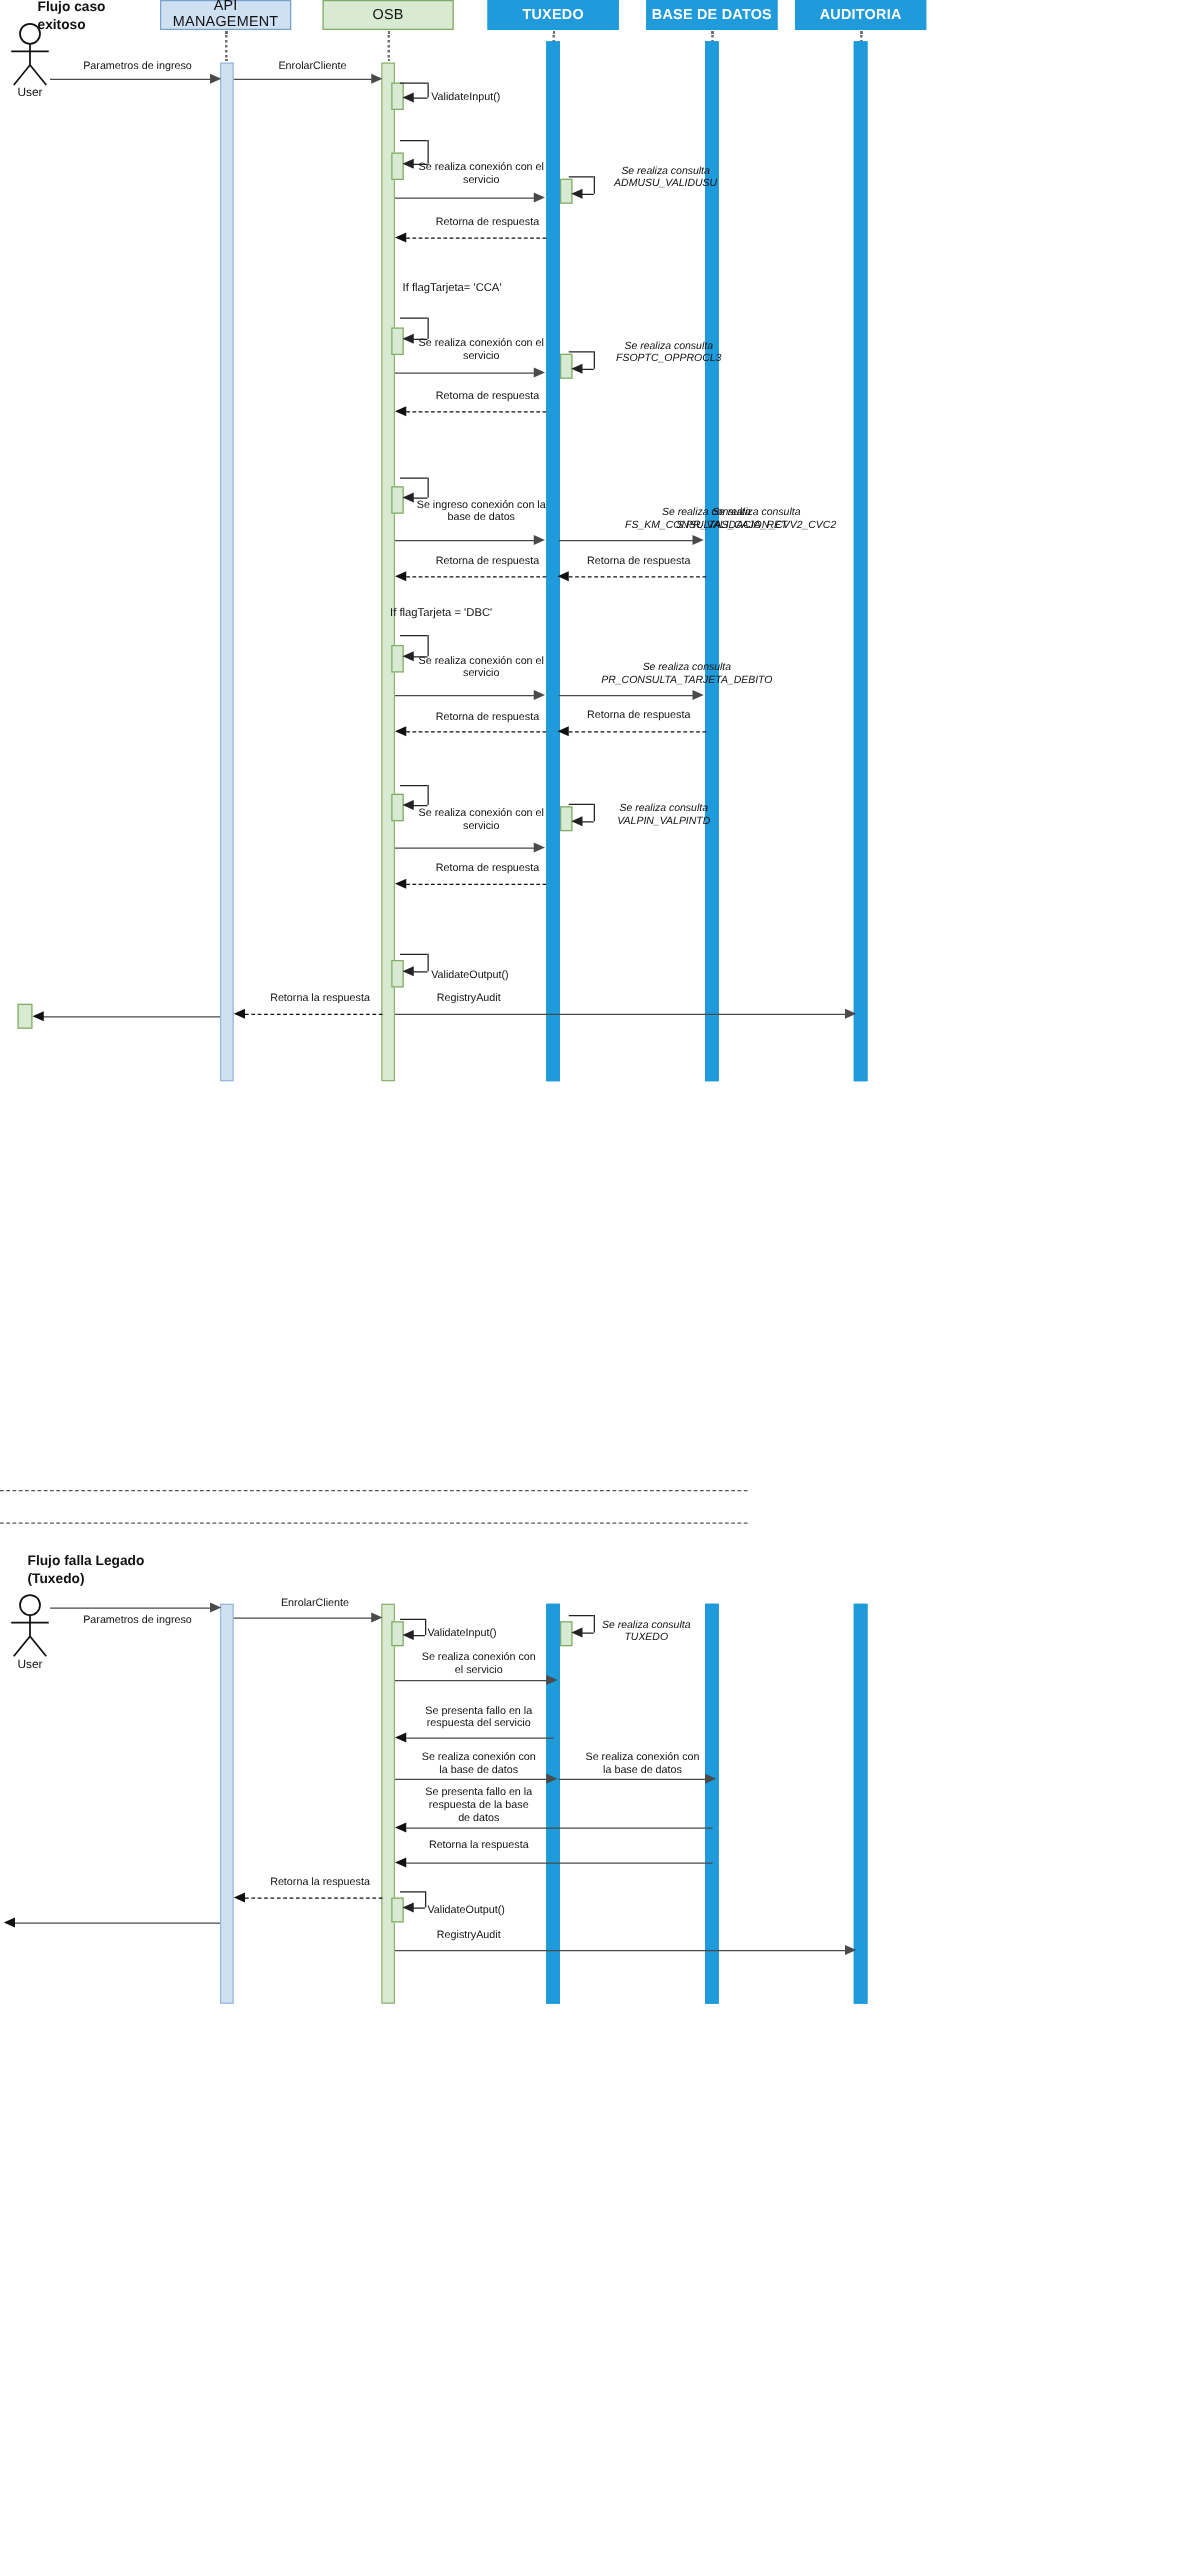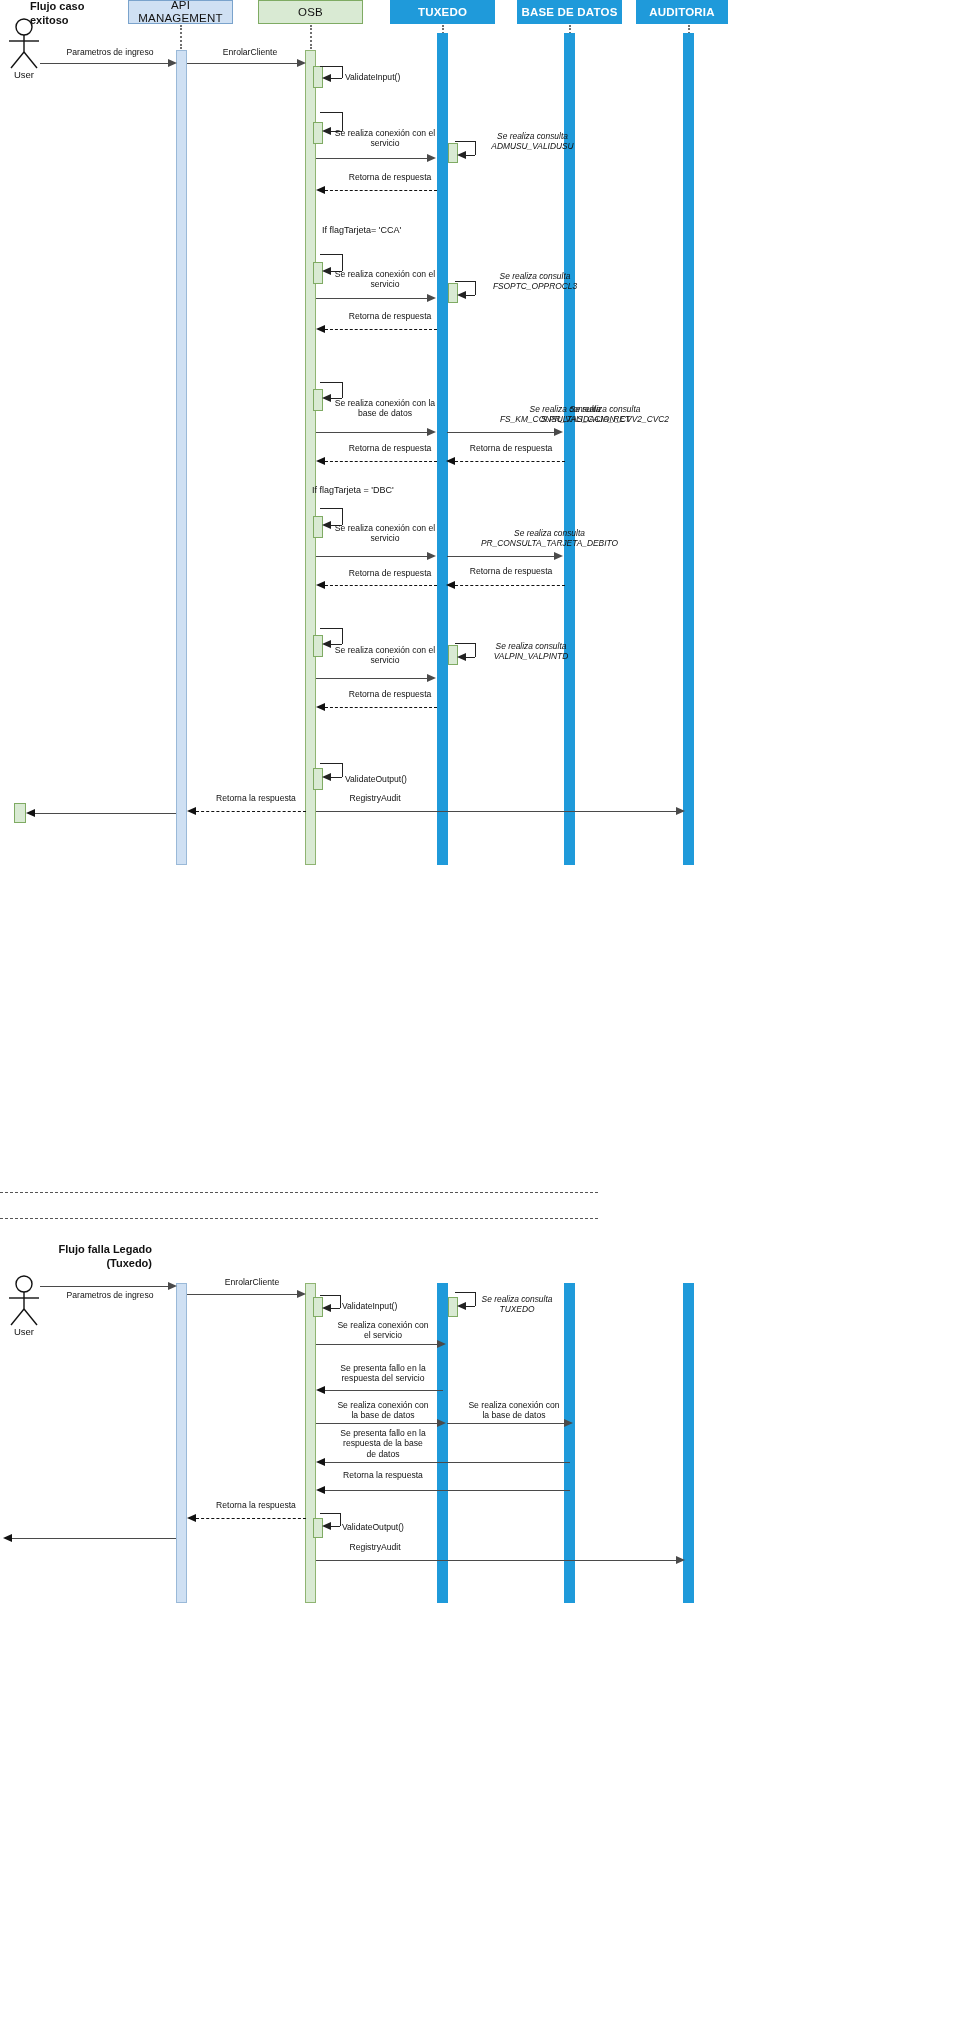--- a/index.html
+++ b/index.html
@@ -74,21 +74,21 @@
   </div>
   <div class="phead osb" style="left:258px;top:0px;width:105px;height:24px;">
     <span>OSB</span>
   </div>
   <div class="phead blue" style="left:390px;top:0px;width:105px;height:24px;">
     <span>TUXEDO</span>
   </div>
   <div class="phead blue" style="left:517px;top:0px;width:105px;height:24px;">
     <span>BASE DE DATOS</span>
   </div>
-  <div class="phead blue" style="left:636px;top:0px;width:92px;height:24px;">
+  <div class="phead blue" style="left:636px;top:0px;width:105px;height:24px;">
     <span>AUDITORIA</span>
   </div>
 
   <div class="lldot" style="left:180px;top:25px;height:24px;"></div>
   <div class="lldot" style="left:310px;top:25px;height:24px;"></div>
   <div class="lldot" style="left:442px;top:25px;height:24px;"></div>
   <div class="lldot" style="left:569px;top:25px;height:24px;"></div>
   <div class="lldot" style="left:688px;top:25px;height:24px;"></div>
 
   <div class="act api" style="left:176px;top:50px;width:11px;height:815px;"></div>
@@ -158,21 +158,21 @@
 
   <div class="lbl m abs" style="left:330px;top:311px;width:120px;">Retorna de respuesta</div>
   <div class="ln dash" style="left:325px;top:329px;width:112px;"></div>
   <div class="arw l" style="left:316px;top:324.5px;"></div>
 
   <div class="act greensm" style="left:313px;top:389px;width:10px;height:22px;"></div>
   <div class="hz" style="left:320px;top:382px;width:22px;"></div>
   <div class="vt" style="left:342px;top:382px;height:16px;"></div>
   <div class="hz" style="left:329px;top:398px;width:13px;"></div>
   <div class="arw lk" style="left:322px;top:393.5px;"></div>
-  <div class="lbl m abs" style="left:326px;top:398px;width:118px;">Se realiza conexión con la
+  <div class="lbl m abs" style="left:326px;top:398px;width:118px;">Se ingreso conexión con la
 base de datos</div>
 
   <div class="lbl mono abs" style="left:450px;top:404px;width:230px;">Se realiza consulta
 FS_KM_CONSULTAS_CAJA_RET</div>
   <div class="ln" style="left:316px;top:432px;width:112px;"></div>
   <div class="arw r" style="left:427px;top:427.5px;"></div>
 
   <div class="lbl mono abs" style="left:530px;top:404px;width:150px;">Se realiza consulta
 S.PR_VALIDACION_CVV2_CVC2</div>
   <div class="ln" style="left:447px;top:432px;width:108px;"></div>
@@ -249,21 +249,21 @@
   <div class="ln" style="left:316px;top:811px;width:362px;"></div>
   <div class="arw r" style="left:676px;top:806.5px;"></div>
 
   <div class="act greensm" style="left:14px;top:803px;width:12px;height:20px;"></div>
   <div class="ln" style="left:32px;top:813px;width:144px;"></div>
   <div class="arw l" style="left:26px;top:808.5px;"></div>
 
   <div class="sep" style="top:1192px;"></div>
   <div class="sep" style="top:1218px;"></div>
 
-  <div class="lbl big abs" style="left:22px;top:1243px;width:130px;text-align:right;">Flujo falla Legado
+  <div class="lbl big abs" style="left:22px;top:1243px;width:130px;text-align:left;">Flujo falla Legado
 (Tuxedo)</div>
 
   <div class="abs actor" style="left:5px;top:1275px;">
     <svg width="38" height="52" viewBox="0 0 38 52">
       <circle cx="19" cy="9" r="8" fill="#fff" stroke="#111" stroke-width="1.4"></circle>
       <line x1="19" y1="17" x2="19" y2="34" stroke="#111" stroke-width="1.4"></line>
       <line x1="4" y1="23" x2="34" y2="23" stroke="#111" stroke-width="1.4"></line>
       <line x1="19" y1="34" x2="6" y2="50" stroke="#111" stroke-width="1.4"></line>
       <line x1="19" y1="34" x2="32" y2="50" stroke="#111" stroke-width="1.4"></line>
     </svg>

